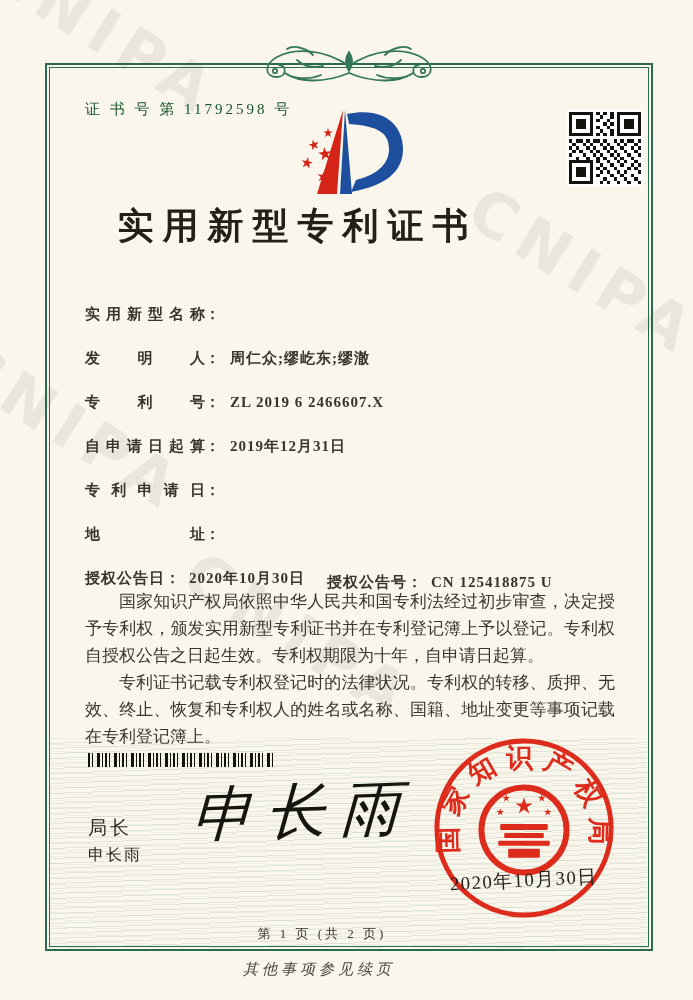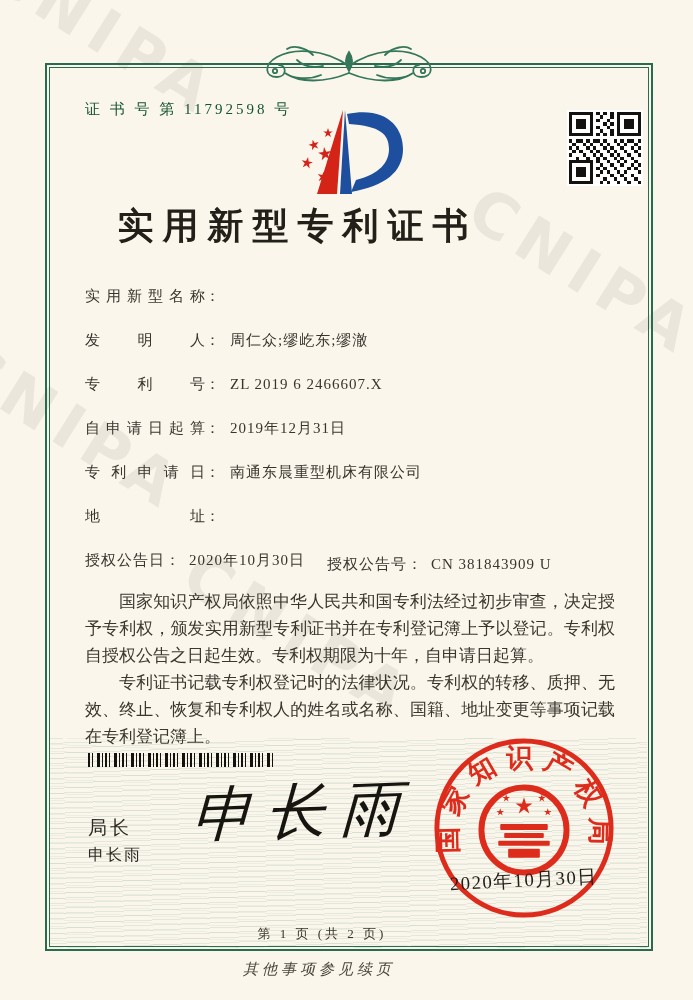--- a/index.html
+++ b/index.html
@@ -28,21 +28,21 @@
   
   .logo{left:285px;top:104px;width:130px;height:92px;}
   
   .qr{left:567px;top:110px;width:72px;height:72px;background:#fff;padding:2px;}
   
   .title{
     left:0;top:202px;width:595px;text-align:center;
     font-size:36px;font-weight:bold;letter-spacing:9px;color:#222018;
   }
   
-  .fields{left:85px;top:274px;width:540px;}
+  .fields{left:85px;top:292px;width:540px;font-weight:bold;}
   .frow{height:44px;display:flex;align-items:center;font-size:15px;color:#39352e;}
   .flabel{
     display:inline-block;width:120px;text-align:justify;text-align-last:justify;
     white-space:nowrap;
   }
   .fcolon{margin-right:10px;}
   .fvalue{letter-spacing:1px;}
   .grant-row{height:44px;display:flex;align-items:center;font-size:15px;color:#39352e;}
   .gpair{display:flex;align-items:center;}
   .gpair .lbl{letter-spacing:1px;}
@@ -177,34 +177,33 @@
     <span class="fvalue">ZL 2019 6 2466607.X</span>
   </div>
   <div class="frow">
     <span class="flabel">自申请日起算</span>
       <span class="fcolon">：</span>
     <span class="fvalue">2019年12月31日</span>
   </div>
   <div class="frow">
     <span class="flabel">专利申请日</span>
       <span class="fcolon">：</span>
-    <span class="fvalue">南通东晨重型机床有限公司</span>
   </div>
   <div class="frow">
     <span class="flabel">地址</span>
       <span class="fcolon">：</span>
   </div>
   <div class="grant-row" style="position:relative;">
     <span class="gpair">
       <span class="lbl">授权公告日：</span>
       <span class="val">2020年10月30日</span>
     </span>
     <span class="gpair right">
       <span class="lbl">授权公告号：</span>
-      <span class="val">CN 381843909 U</span>
+      <span class="val">CN 125418875 U</span>
     </span>
   </div>
 </div>
 
 <div class="abs body-text">
   <p>国家知识产权局依照中华人民共和国专利法经过初步审查，决定授予专利权，颁发实用新型专利证书并在专利登记簿上予以登记。专利权自授权公告之日起生效。专利权期限为十年，自申请日起算。</p>
   <p>专利证书记载专利权登记时的法律状况。专利权的转移、质押、无效、终止、恢复和专利权人的姓名或名称、国籍、地址变更等事项记载在专利登记簿上。</p>
 </div>
 
 <div class="abs guilloche"></div>

